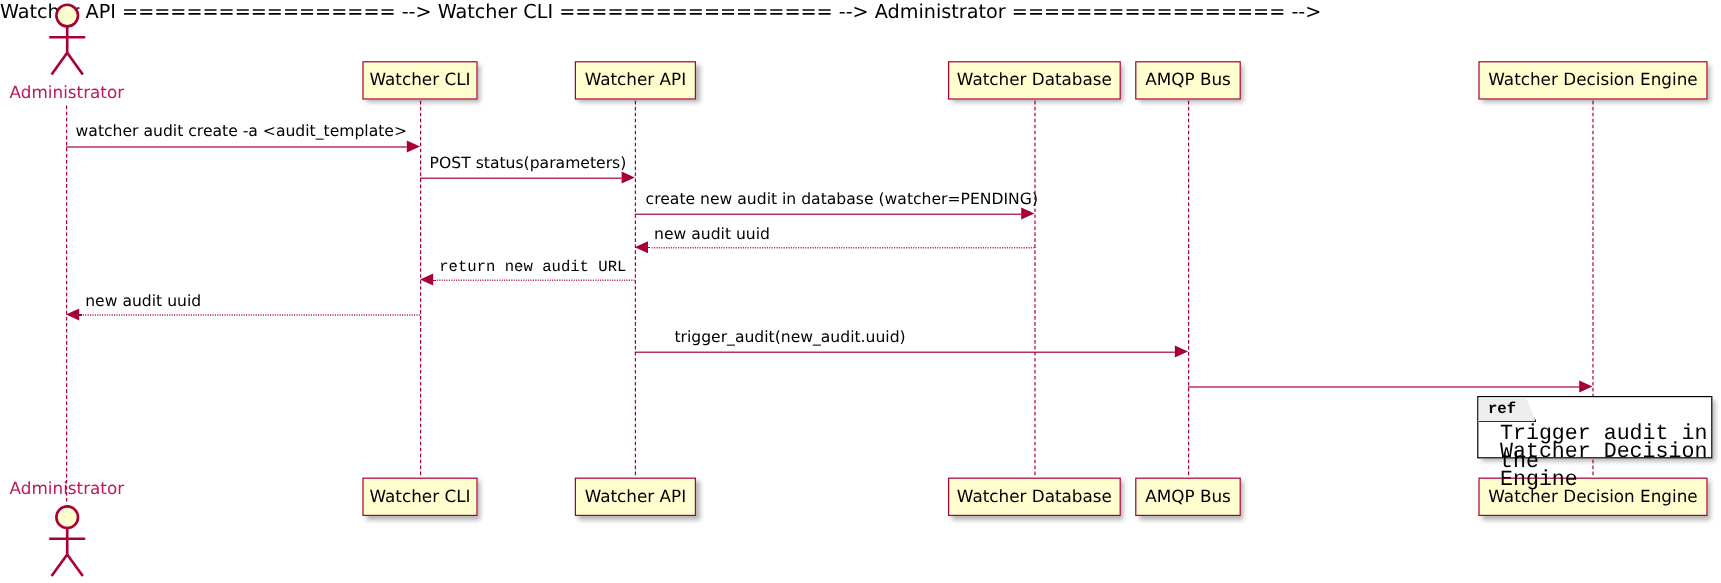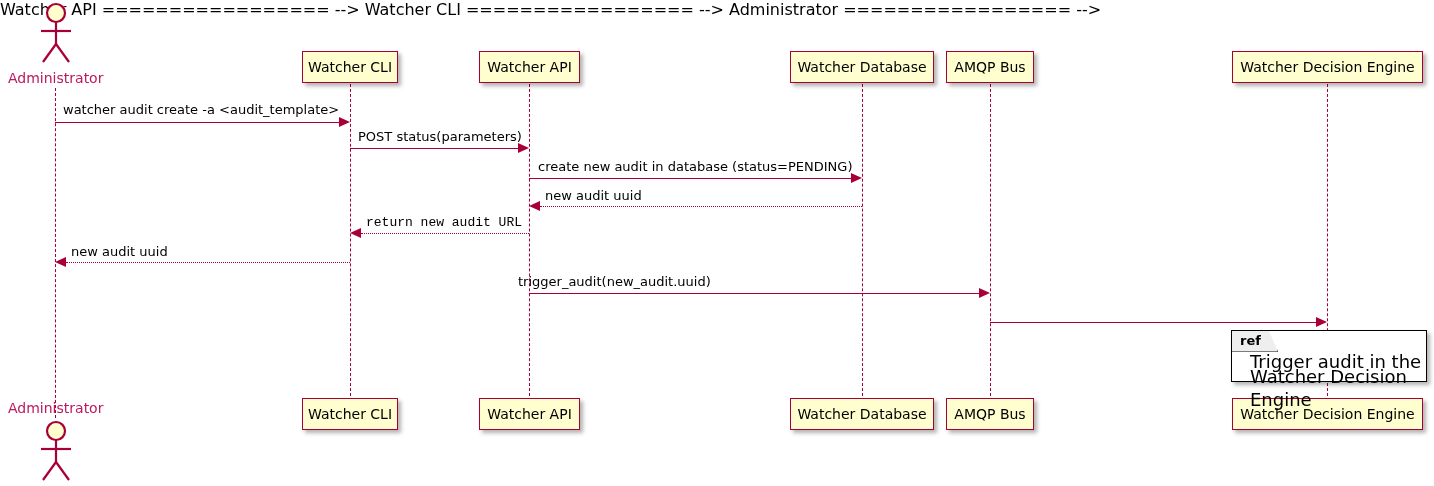--- a/index.html
+++ b/index.html
@@ -173,48 +173,48 @@
   <div class="msg-label" style="left:63px; top:103px;">watcher audit create -a &lt;audit_template&gt;</div>
   <div class="msg-line" style="left:55px; top:122px; width:284px;"></div>
   <div class="arrowhead right" style="left:339px; top:117px;"></div>
 
   
   <div class="msg-label" style="left:358px; top:130px;">POST status(parameters)</div>
   <div class="msg-line" style="left:350px; top:148px; width:168px;"></div>
   <div class="arrowhead right" style="left:518px; top:143px;"></div>
 
   
-  <div class="msg-label" style="left:538px; top:160px;">create new audit in database (status=PENDING)</div>
+  <div class="msg-label" style="left:538px; top:160px;">create new audit in database (watcher=PENDING)</div>
   <div class="msg-line" style="left:529px; top:178px; width:322px;"></div>
   <div class="arrowhead right" style="left:851px; top:173px;"></div>
 
    Watcher API ================= --&gt;
   <div class="msg-label" style="left:545px; top:189px;">new audit uuid</div>
   <div class="msg-line dotted" style="left:540px; top:206px; width:322px;"></div>
   <div class="arrowhead left" style="left:529px; top:201px;"></div>
 
    Watcher CLI ================= --&gt;
   <div class="msg-label" style="left:366px; top:216px;font-family:Liberation Mono, monospace;">return new audit URL</div>
   <div class="msg-line dotted" style="left:361px; top:233px; width:168px;"></div>
   <div class="arrowhead left" style="left:350px; top:228px;"></div>
 
    Administrator ================= --&gt;
   <div class="msg-label" style="left:71px; top:245px;">new audit uuid</div>
   <div class="msg-line dotted" style="left:66px; top:262px; width:284px;"></div>
   <div class="arrowhead left" style="left:55px; top:257px;"></div>
 
   
-  <div class="msg-label" style="left:518px; top:275px;">trigger_audit(new_audit.uuid)</div>
+  <div class="msg-label" style="left:562px; top:275px;">trigger_audit(new_audit.uuid)</div>
   <div class="msg-line" style="left:529px; top:293px; width:450px;"></div>
   <div class="arrowhead right" style="left:979px; top:288px;"></div>
 
   
   <div class="msg-line" style="left:990px; top:322px; width:326px;"></div>
   <div class="arrowhead right" style="left:1316px; top:317px;"></div>
 
   
-  <div class="ref-box" style="left:1231px; top:330px; width:196px; height:52px;">
+  <div class="ref-box" style="left:1231px; top:330px; width:196px; height:52px;font-family:Liberation Mono, monospace;">
     <div class="ref-tab">ref</div>
     <div class="ref-body" style="left:18px; top:20px;">Trigger audit in the</div>
     <div class="ref-body" style="left:18px; top:35px;">Watcher Decision Engine</div>
   </div>
 
 </div>
 
 </body></html>

